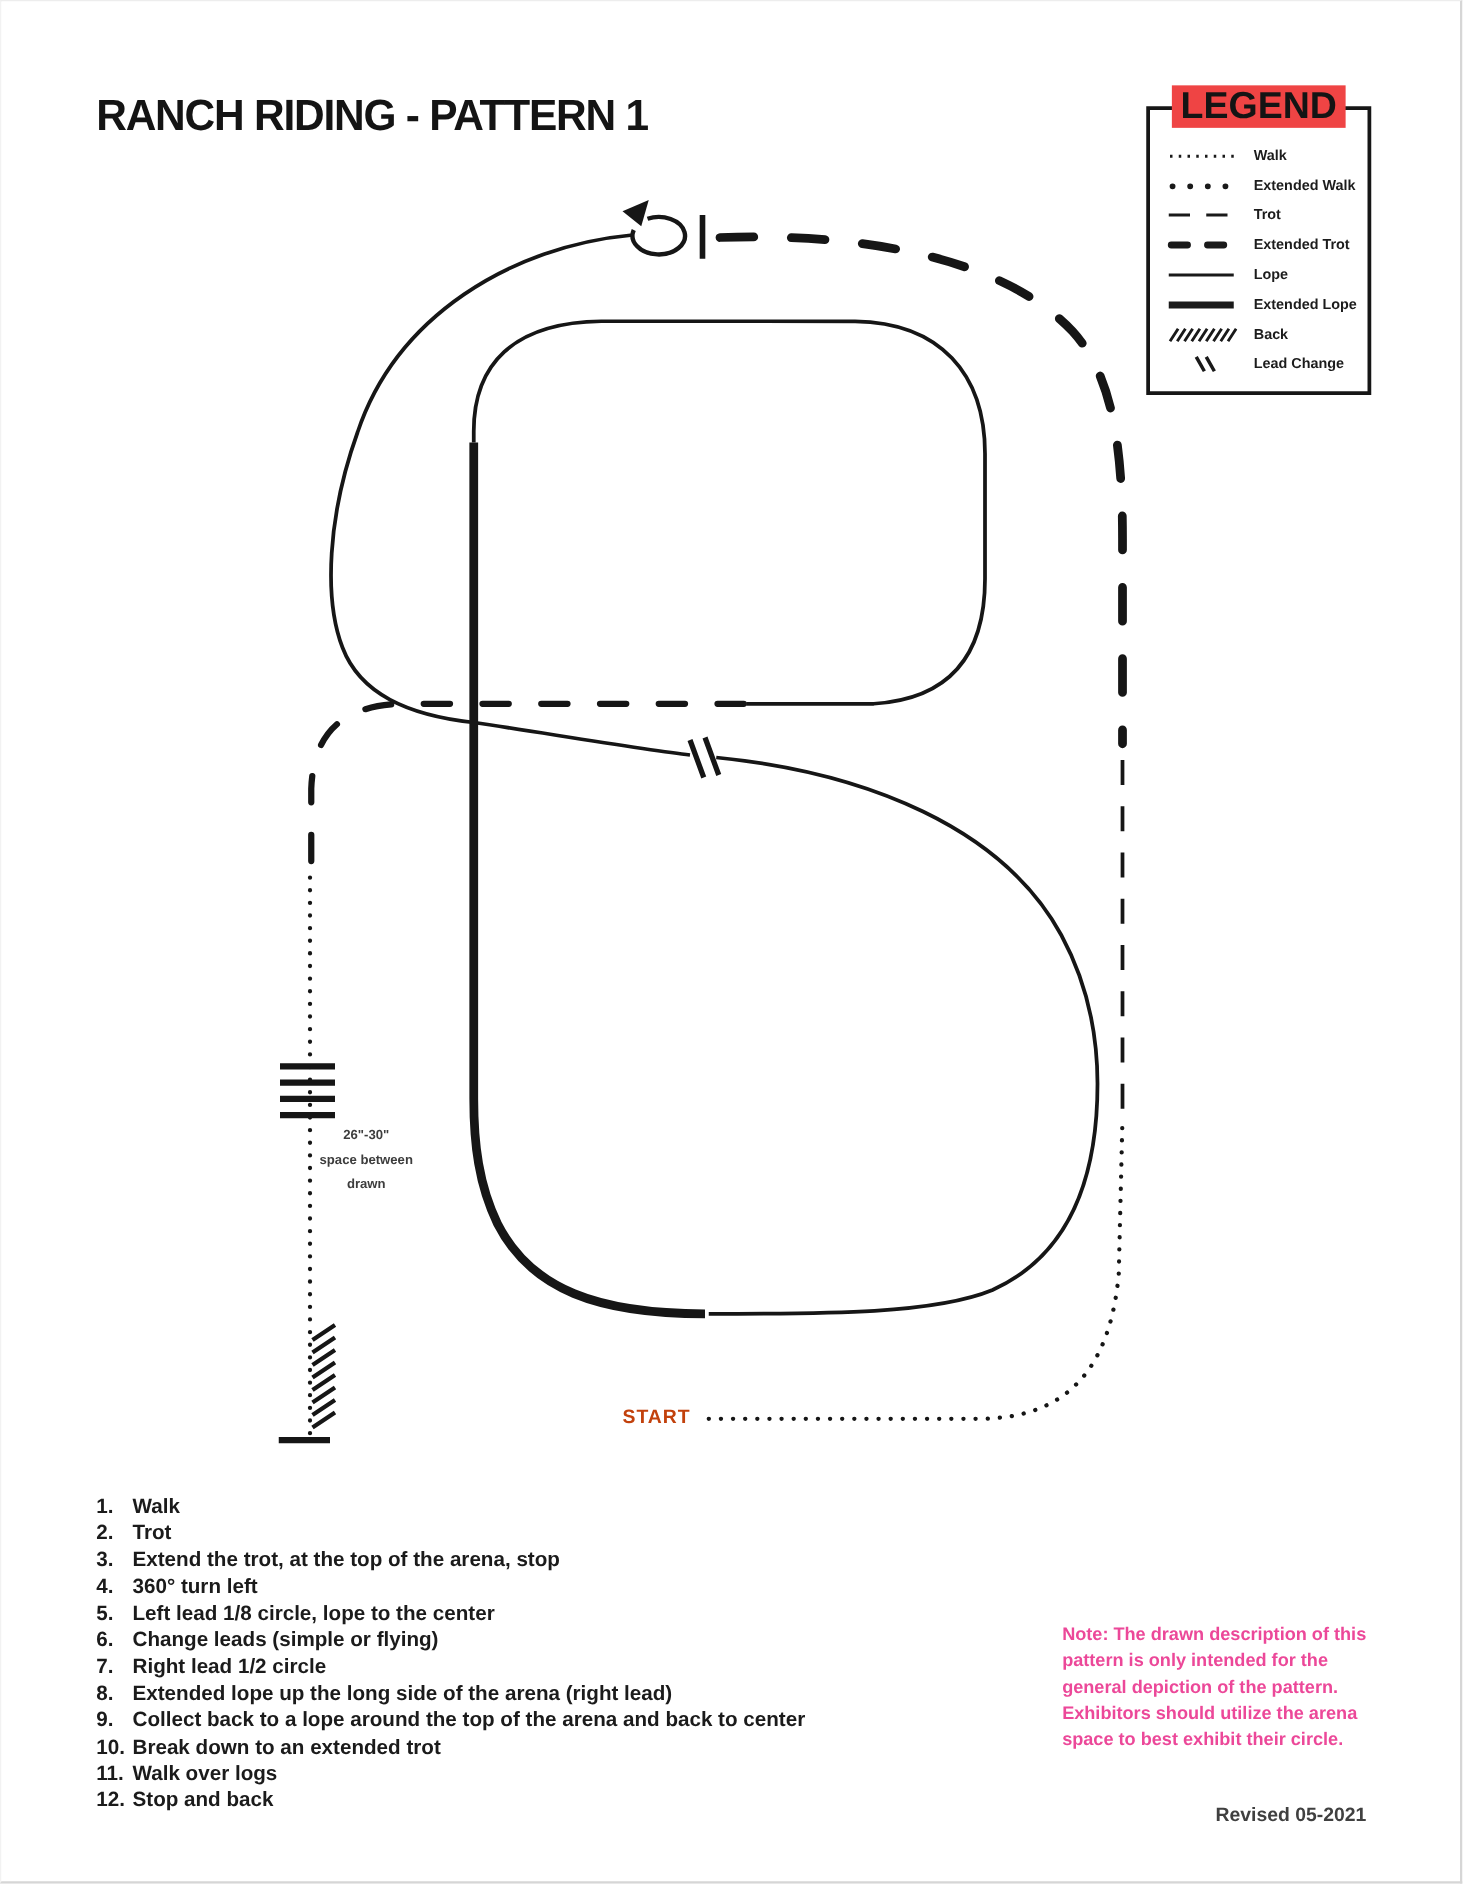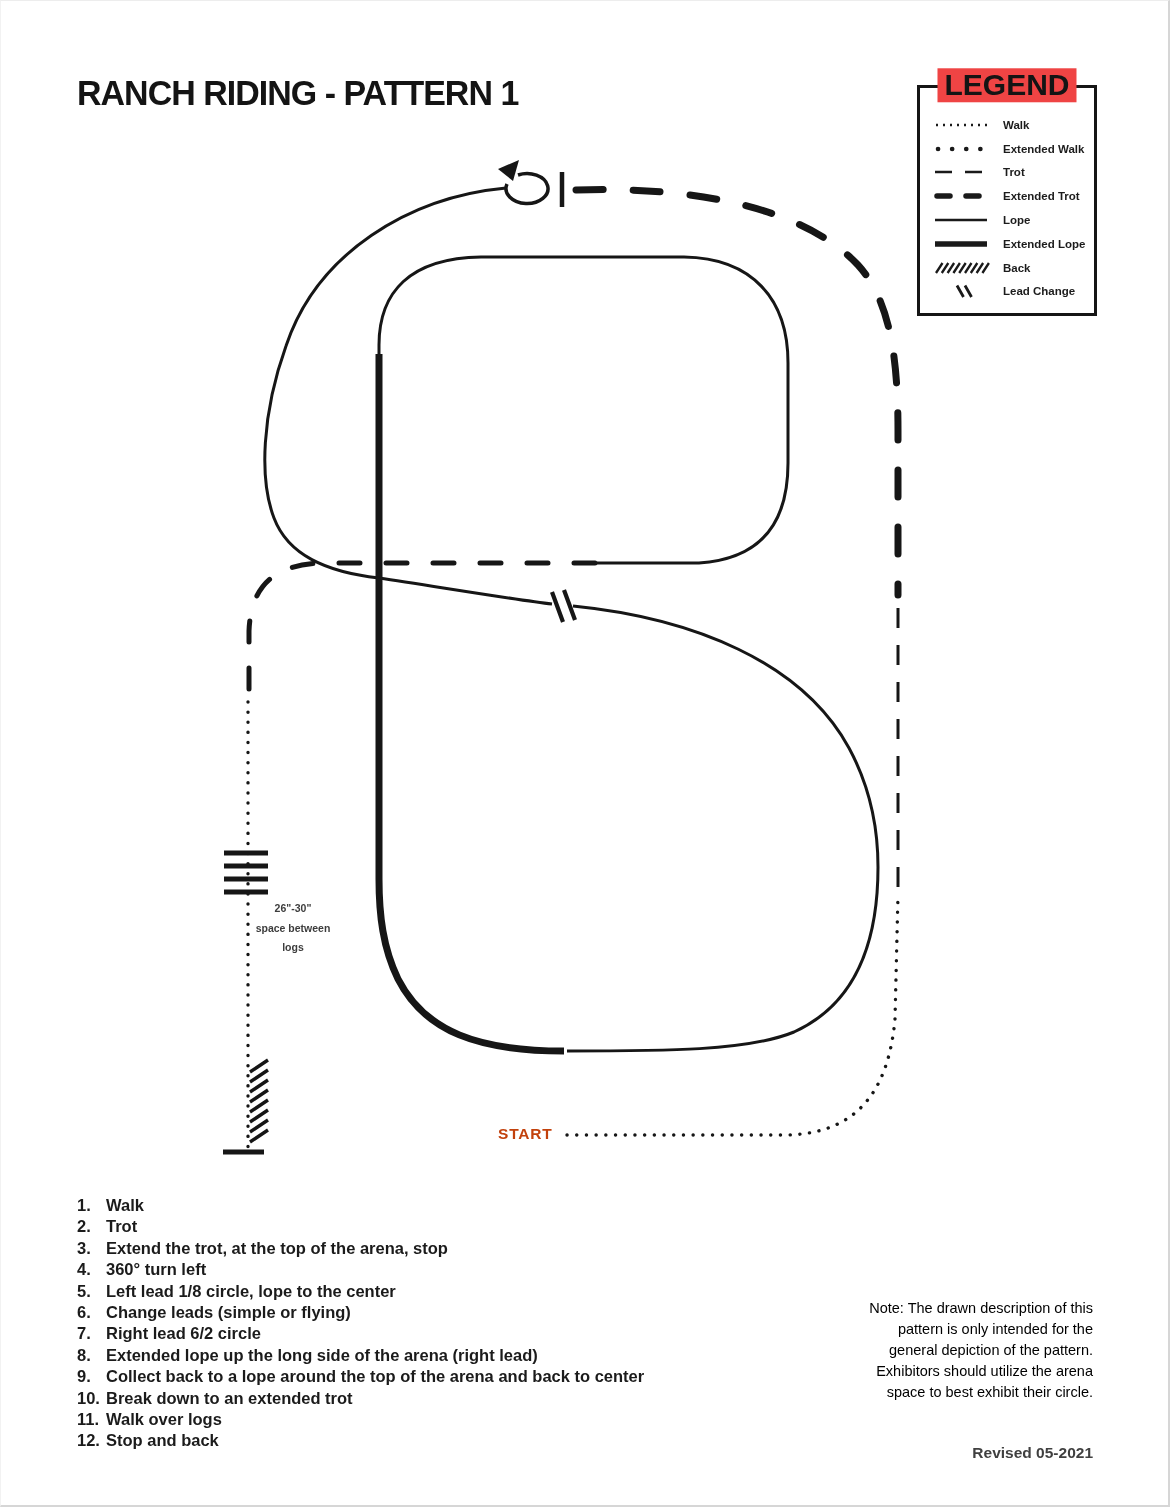--- a/index.html
+++ b/index.html
@@ -39,22 +39,22 @@
     position:absolute;left:242px;top:898px;width:100px;text-align:center;
     font-size:10.5px;line-height:19.5px;font-weight:600;color:#3d3d3d;
   }
   .logs-note div{white-space:nowrap;}
   
   .instructions{position:absolute;left:76px;top:1194px;}
   .irow{font-size:16.5px;line-height:21.4px;font-weight:600;color:#1b1b1b;white-space:nowrap;}
   .inum{display:inline-block;width:29px;}
   
   .note{
-    position:absolute;right:75px;top:1297px;text-align:right;
-    font-size:14.5px;line-height:21px;font-weight:400;color:#000000;
+    position:absolute;right:75px;top:1297px;text-align:left;
+    font-size:14.5px;line-height:21px;font-weight:700;color:#ec4899;
   }
   .revised{
     position:absolute;right:75px;top:1443px;font-size:15.5px;font-weight:700;color:#404040;
   }
 </style>
 </head>
 <body>
 
 <div class="page">
 
@@ -147,31 +147,31 @@
       <path d="M 249 1071 L 267 1059 M 249 1081 L 267 1069 M 249 1091 L 267 1079 M 249 1101 L 267 1089 M 249 1111 L 267 1099 M 249 1121 L 267 1109 M 249 1131 L 267 1119 M 249 1141 L 267 1129" stroke-width="3.4"></path>
 
       <path d="M 222 1151 H 263" stroke-width="5"></path>
     </g>
   </svg>
 
   <div class="start-label">START</div>
   <div class="logs-note">
     <div>26"-30"</div>
     <div>space between</div>
-    <div>logs</div>
+    <div>drawn</div>
   </div>
 
   <div class="instructions">
     <div class="irow"><span class="inum">1.</span><span class="itext">Walk</span></div>
     <div class="irow"><span class="inum">2.</span><span class="itext">Trot</span></div>
     <div class="irow"><span class="inum">3.</span><span class="itext">Extend the trot, at the top of the arena, stop</span></div>
     <div class="irow"><span class="inum">4.</span><span class="itext">360° turn left</span></div>
     <div class="irow"><span class="inum">5.</span><span class="itext">Left lead 1/8 circle, lope to the center</span></div>
     <div class="irow"><span class="inum">6.</span><span class="itext">Change leads (simple or flying)</span></div>
-    <div class="irow"><span class="inum">7.</span><span class="itext">Right lead 6/2 circle</span></div>
+    <div class="irow"><span class="inum">7.</span><span class="itext">Right lead 1/2 circle</span></div>
     <div class="irow"><span class="inum">8.</span><span class="itext">Extended lope up the long side of the arena (right lead)</span></div>
     <div class="irow"><span class="inum">9.</span><span class="itext">Collect back to a lope around the top of the arena and back to center</span></div>
     <div class="irow"><span class="inum">10.</span><span class="itext">Break down to an extended trot</span></div>
     <div class="irow"><span class="inum">11.</span><span class="itext">Walk over logs</span></div>
     <div class="irow"><span class="inum">12.</span><span class="itext">Stop and back</span></div>
   </div>
 
   <div class="note">
     <div>Note: The drawn description of this</div>
     <div>pattern is only intended for the</div>

